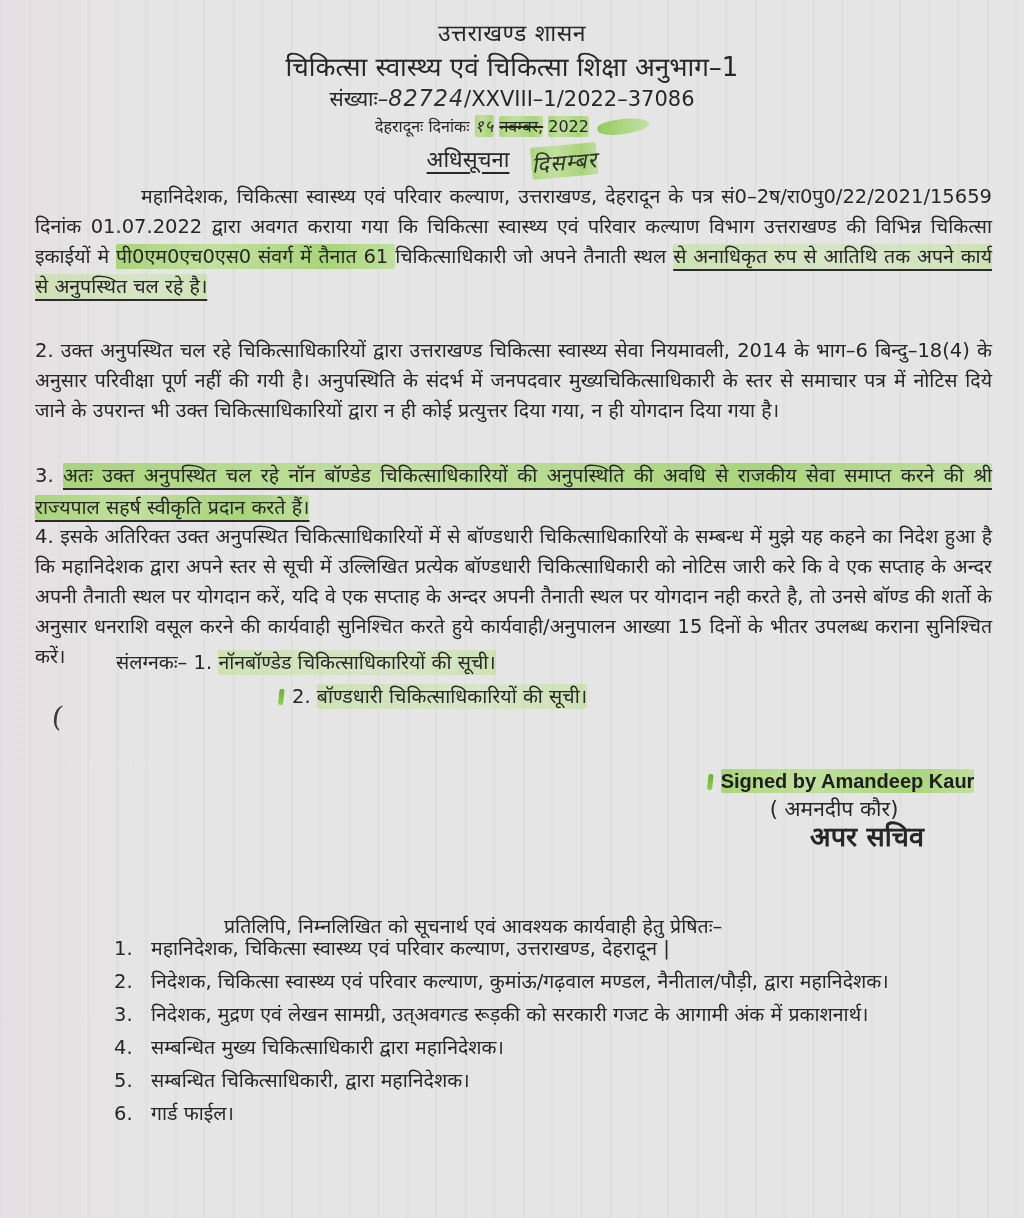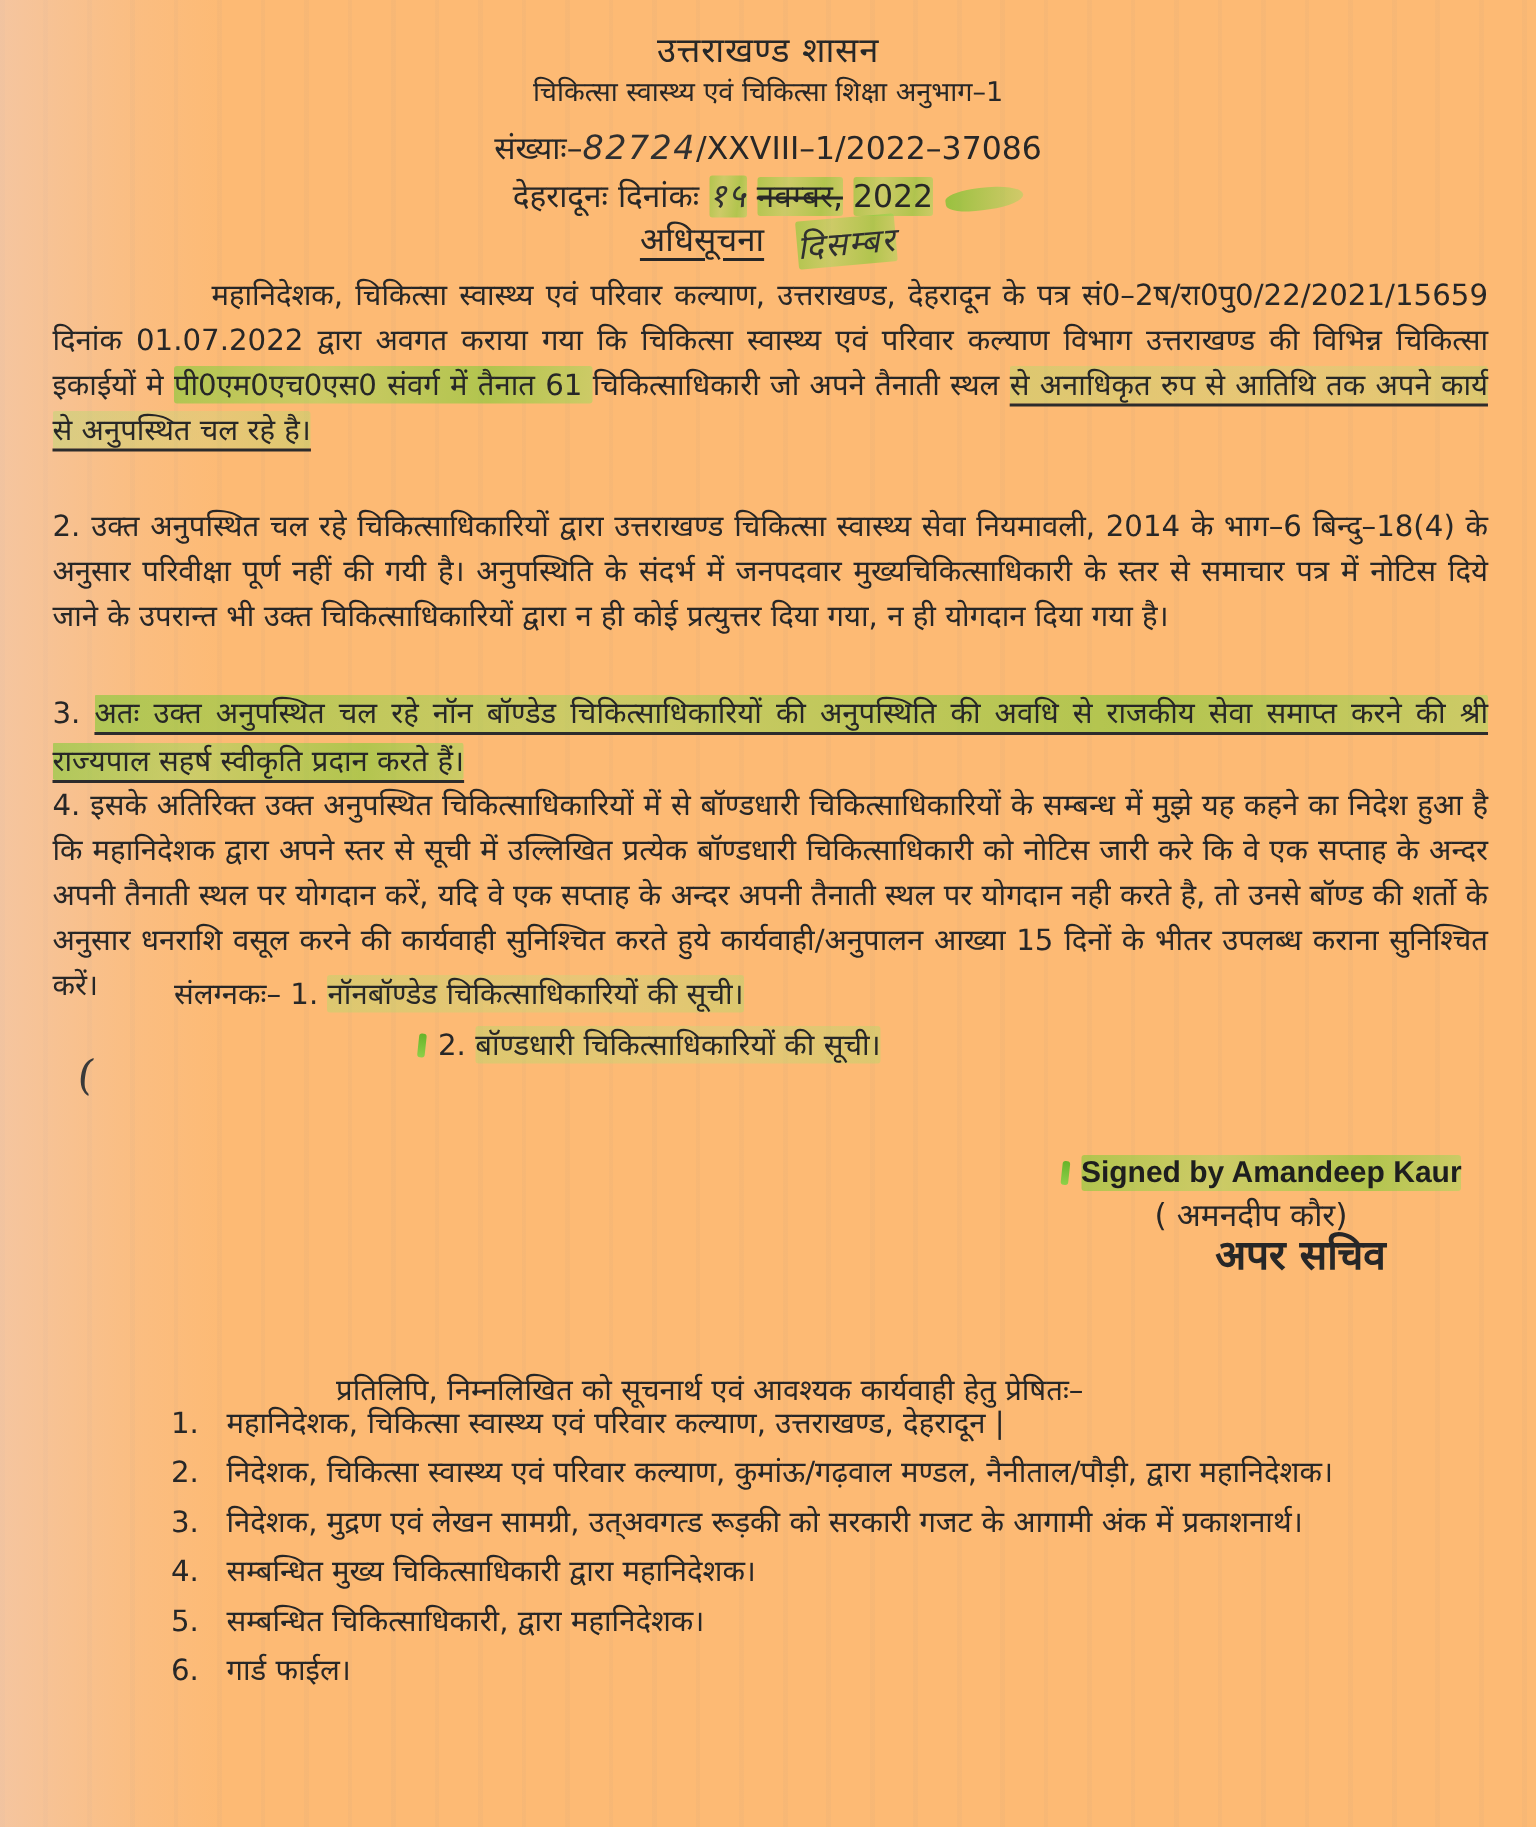--- a/index.html
+++ b/index.html
@@ -8,39 +8,39 @@
     --hl-strong2: rgba(158, 219, 90, 0.50);
     --hl-light: rgba(168, 222, 104, 0.38);
     --pen: #2e4d12;
   }
   *{ box-sizing:border-box; }
   html,body{ margin:0; padding:0; background:#8a8a8a; }
   .page{
     position:relative;
     width:1024px; height:1218px;
     margin:0 auto;
-    background:#fdba74;
+    background:#e5e5e5;
     font-family:"DejaVu Sans", sans-serif;
     color:var(--ink);
     overflow:hidden;
   }
   
   .page::before{
     content:"";
     position:absolute; inset:0;
     background:
       linear-gradient(90deg, rgba(233,214,224,0.40) 0px, rgba(233,214,224,0.12) 90px, rgba(0,0,0,0) 150px),
       repeating-linear-gradient(90deg, rgba(120,125,140,0.045) 0 3px, rgba(0,0,0,0) 3px 29px);
     pointer-events:none;
   }
   .hdr{ position:absolute; left:0; width:100%; text-align:center; }
   .h-org  { top:16px;  font-size:23px; letter-spacing:0.5px; }
-  .h-dept { top:48px;  font-size:18px; }
+  .h-dept { top:48px;  font-size:26px; }
   .h-ref  { top:84px;  font-size:21px; }
-  .h-date { top:114px; font-size:21px; }
+  .h-date { top:114px; font-size:16px; }
   .h-noti { top:142px; font-size:22px; }
 
   .hand{
     font-style:italic;
     font-size:1.06em;
     letter-spacing:1px;
     color:#303030;
   }
   .strike{ text-decoration:line-through; text-decoration-thickness:2px; }
   .notif-title{

